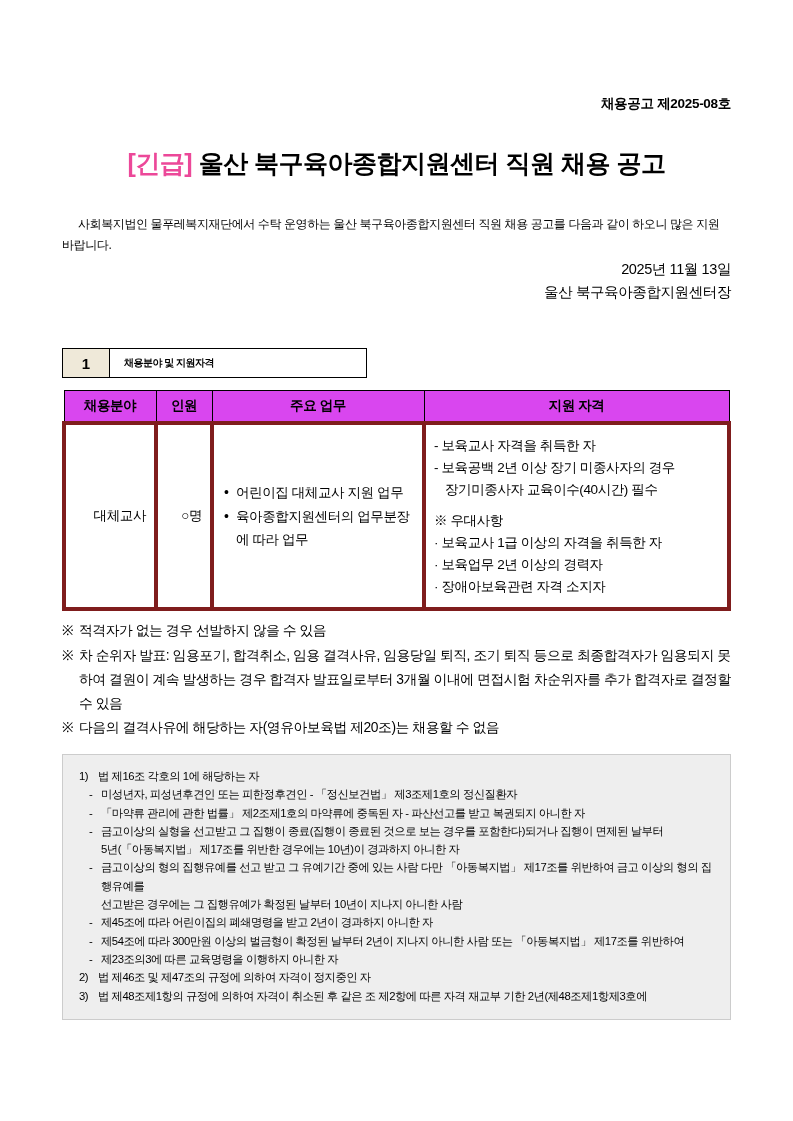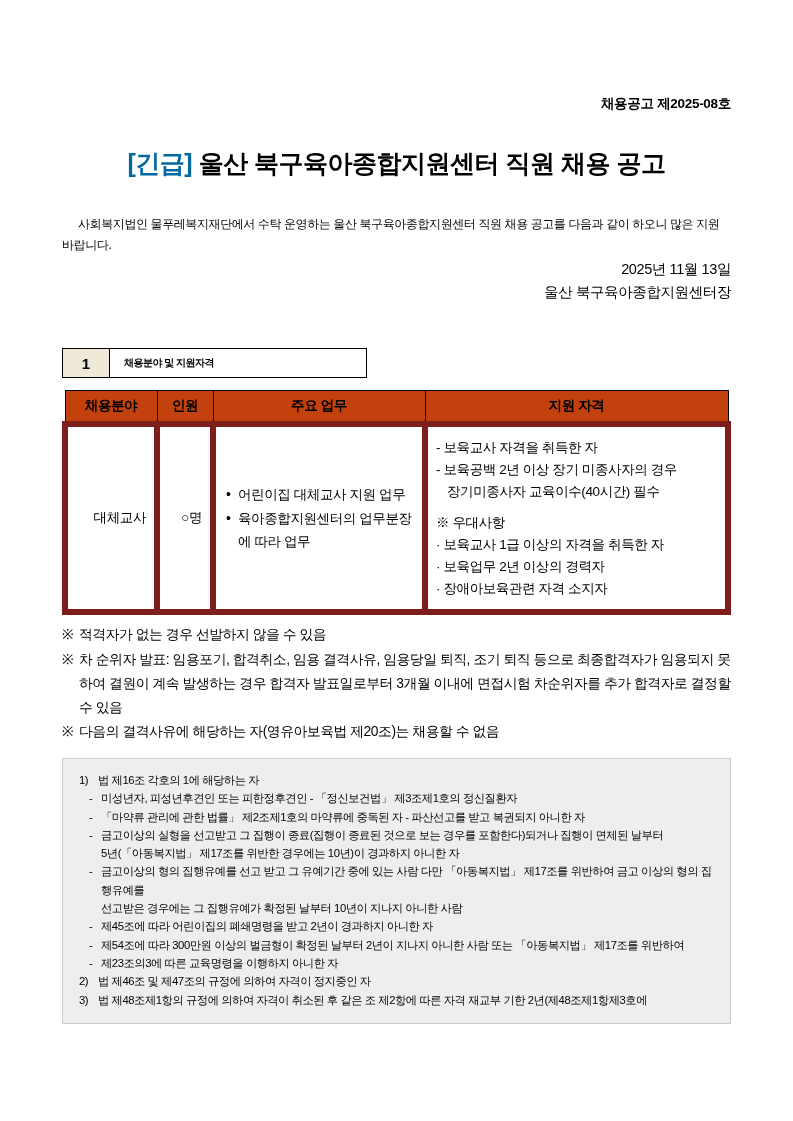--- a/index.html
+++ b/index.html
@@ -31,21 +31,21 @@
   }
   .doc-title {
     text-align: center;
     font-size: 25px;
     font-weight: bold;
     letter-spacing: -0.5px;
     margin: 0 0 34px 0;
     white-space: nowrap;
   }
   .doc-title .urgent {
-    color: #0369a1;
+    color: #ec4899;
   }
   .intro {
     font-size: 12px;
     line-height: 1.75;
     letter-spacing: -0.4px;
     text-indent: 16px;
     margin-bottom: 2px;
   }
   .date-line, .org-line {
     text-align: right;
@@ -84,28 +84,28 @@
     align-items: center;
   }
   table.main-table {
     width: 100%;
     border-collapse: collapse;
     table-layout: fixed;
     margin-bottom: 8px;
   }
   table.main-table th {
     border: 1px solid #000;
-    background: #c2410c;
+    background: #d946ef;
     font-weight: bold;
     font-size: 13.5px;
     padding: 6px 2px;
     letter-spacing: -0.4px;
   }
   table.main-table td {
-    border: 6px solid #7f1d1d;
+    border: 4px solid #7f1d1d;
     font-size: 13.5px;
     vertical-align: middle;
     padding: 10px 8px;
     letter-spacing: -0.4px;
   }
   td.c-field, td.c-count {
     text-align: right;
   }
   ul.bullets {
     margin: 0;

